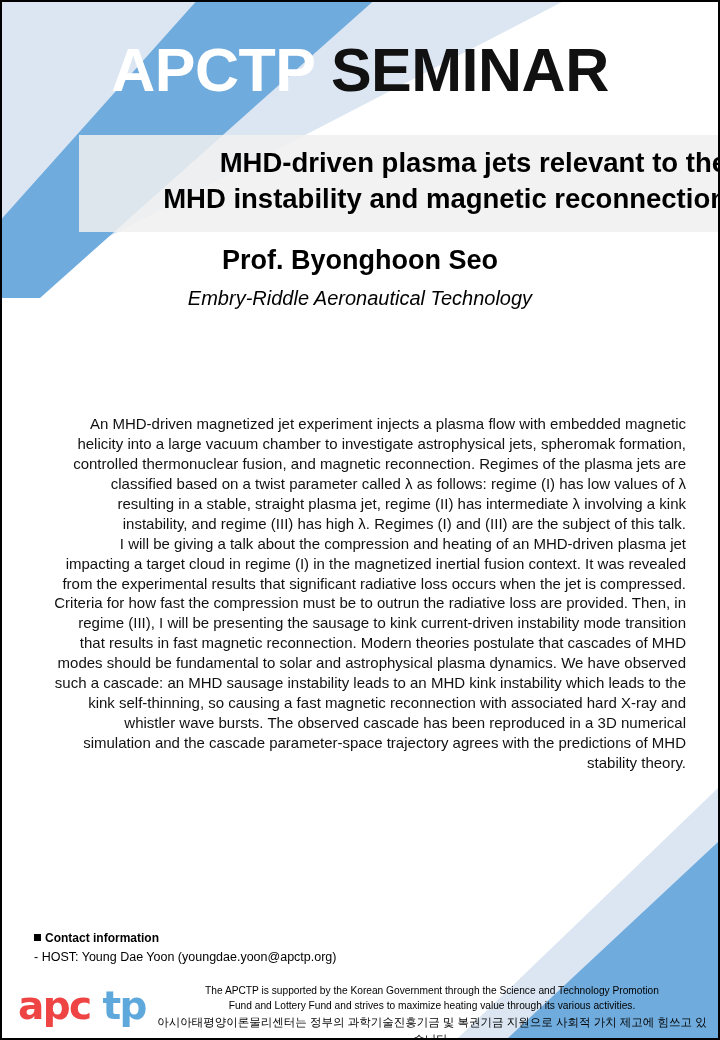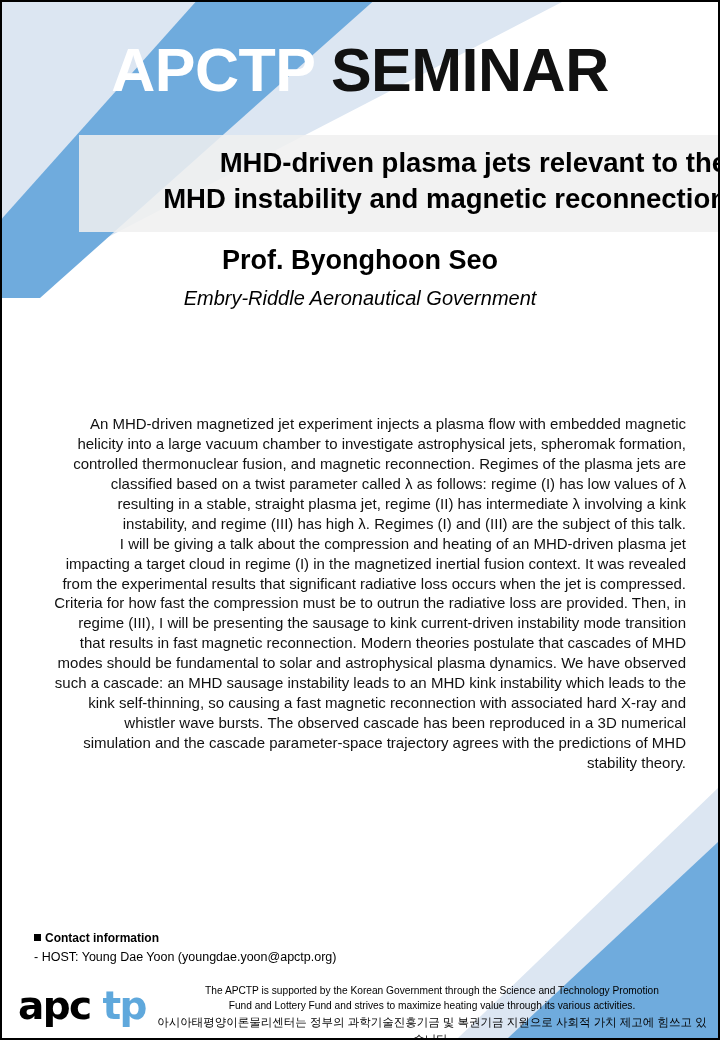--- a/index.html
+++ b/index.html
@@ -209,21 +209,21 @@
     position: absolute;
     left: 16px;
     top: 984px;
     font-size: 39px;
     font-weight: bold;
     letter-spacing: -1.6px;
     line-height: 1;
     font-family: "DejaVu Sans", "Liberation Sans", sans-serif;
   }
   .logo .apc {
-    color: #000000;
+    color: #ef4444;
   }
   .logo .tp {
     color: #5fa8dc;
     margin-left: 12px;
   }
 </style>
 </head>
 <body>
 
 <div id="poster">
@@ -238,21 +238,21 @@
   <div class="content">
 
     <div class="header"><span class="apctp">APCTP</span><span class="seminar"> <span>SEMINAR</span></span></div>
 
     <div class="title-plate">
       <div>MHD-driven plasma jets relevant to the</div>
       <div>MHD instability and magnetic reconnection</div>
     </div>
 
     <div class="speaker-name">Prof. Byonghoon Seo</div>
-    <div class="speaker-affil">Embry-Riddle Aeronautical Government</div>
+    <div class="speaker-affil">Embry-Riddle Aeronautical Technology</div>
 
 
     <div class="abstract">
       <p>An MHD-driven magnetized jet experiment injects a plasma flow with embedded magnetic helicity into a large vacuum chamber to investigate astrophysical jets, spheromak formation, controlled thermonuclear fusion, and magnetic reconnection. Regimes of the plasma jets are classified based on a twist parameter called λ as follows: regime (I) has low values of λ resulting in a stable, straight plasma jet, regime (II) has intermediate λ involving a kink instability, and regime (III) has high λ. Regimes (I) and (III) are the subject of this talk.</p>
       <p>I will be giving a talk about the compression and heating of an MHD-driven plasma jet impacting a target cloud in regime (I) in the magnetized inertial fusion context. It was revealed from the experimental results that significant radiative loss occurs when the jet is compressed. Criteria for how fast the compression must be to outrun the radiative loss are provided. Then, in regime (III), I will be presenting the sausage to kink current-driven instability mode transition that results in fast magnetic reconnection. Modern theories postulate that cascades of MHD modes should be fundamental to solar and astrophysical plasma dynamics. We have observed such a cascade: an MHD sausage instability leads to an MHD kink instability which leads to the kink self-thinning, so causing a fast magnetic reconnection with associated hard X-ray and whistler wave bursts. The observed cascade has been reproduced in a 3D numerical simulation and the cascade parameter-space trajectory agrees with the predictions of MHD stability theory.</p>
     </div>
 
     <div class="contact">
       <div class="contact-heading"><span class="bullet-sq"></span><span>Contact information</span></div>
       <div class="contact-host">- HOST: Young Dae Yoon (youngdae.yoon@apctp.org)</div>

